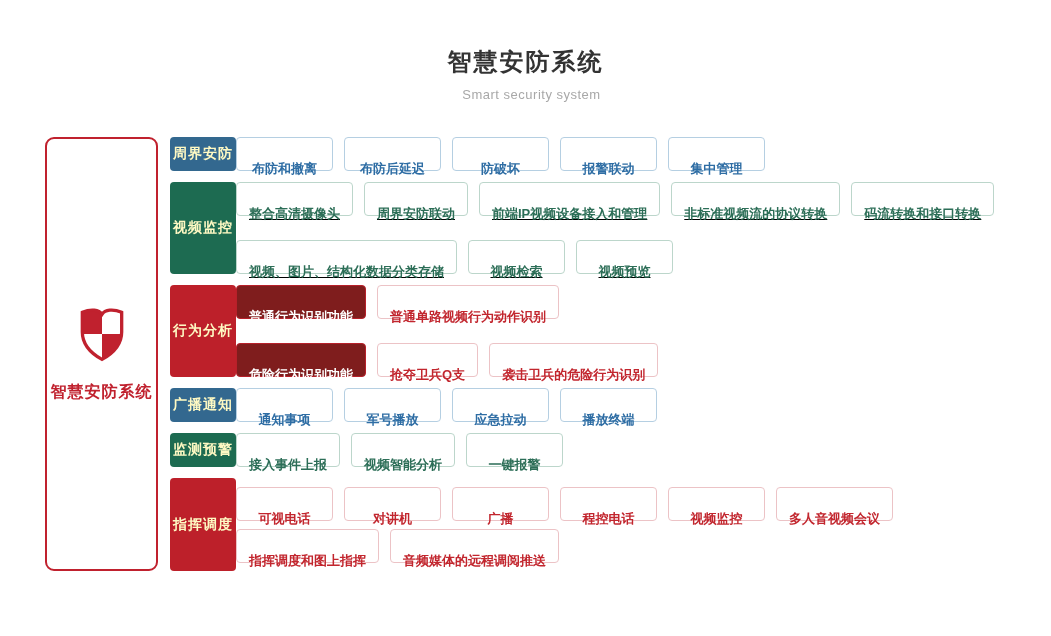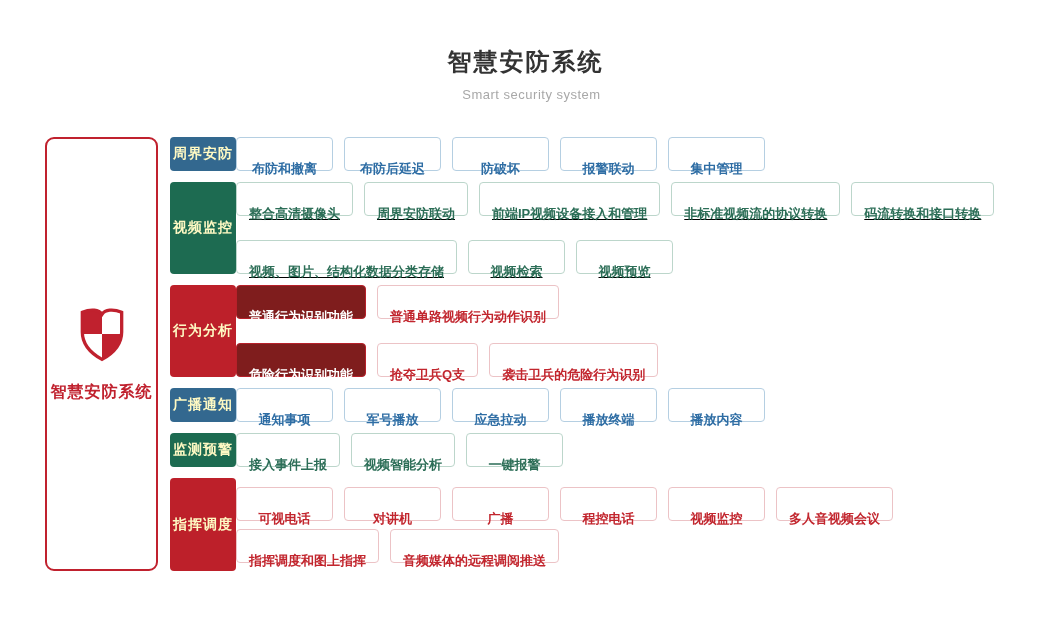--- a/index.html
+++ b/index.html
@@ -109,21 +109,20 @@
           <div class="item">袭击卫兵的危险行为识别</div>
         </div>
       </div>
       <div class="group-row c-blue g-broadcast-notification">
         <div class="group-label">广播通知</div>
         <div class="group-items">
           <div class="item">通知事项</div>
           <div class="item">军号播放</div>
           <div class="item">应急拉动</div>
           <div class="item">播放终端</div>
-          <div class="item">播放内容</div>
         </div>
       </div>
       <div class="group-row c-green g-monitoring-warning">
         <div class="group-label">监测预警</div>
         <div class="group-items">
           <div class="item">接入事件上报</div>
           <div class="item">视频智能分析</div>
           <div class="item">一键报警</div>
         </div>
       </div>

